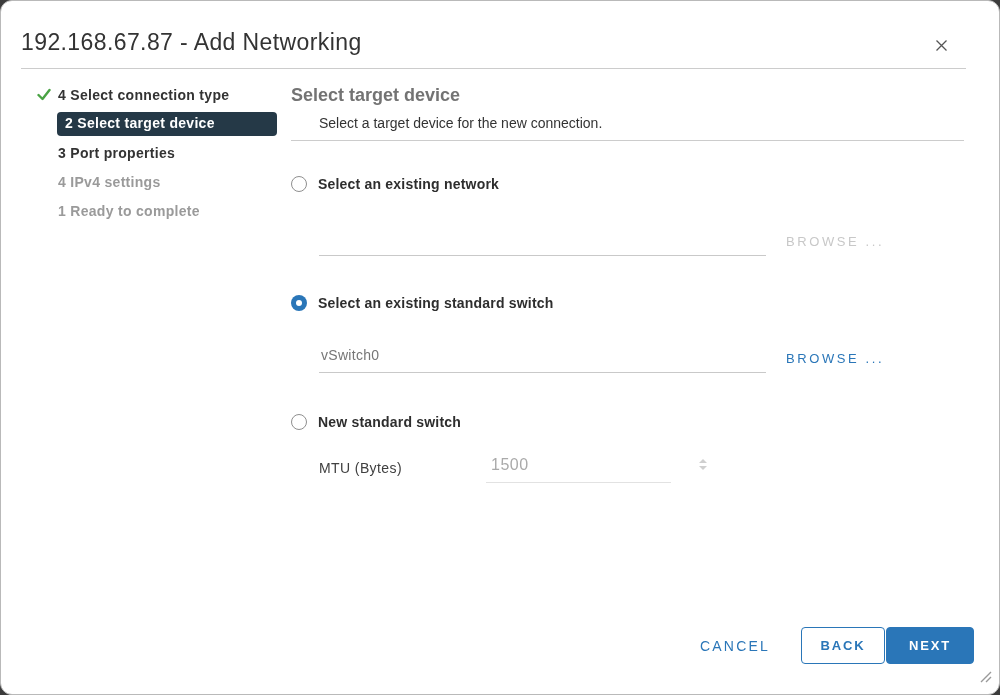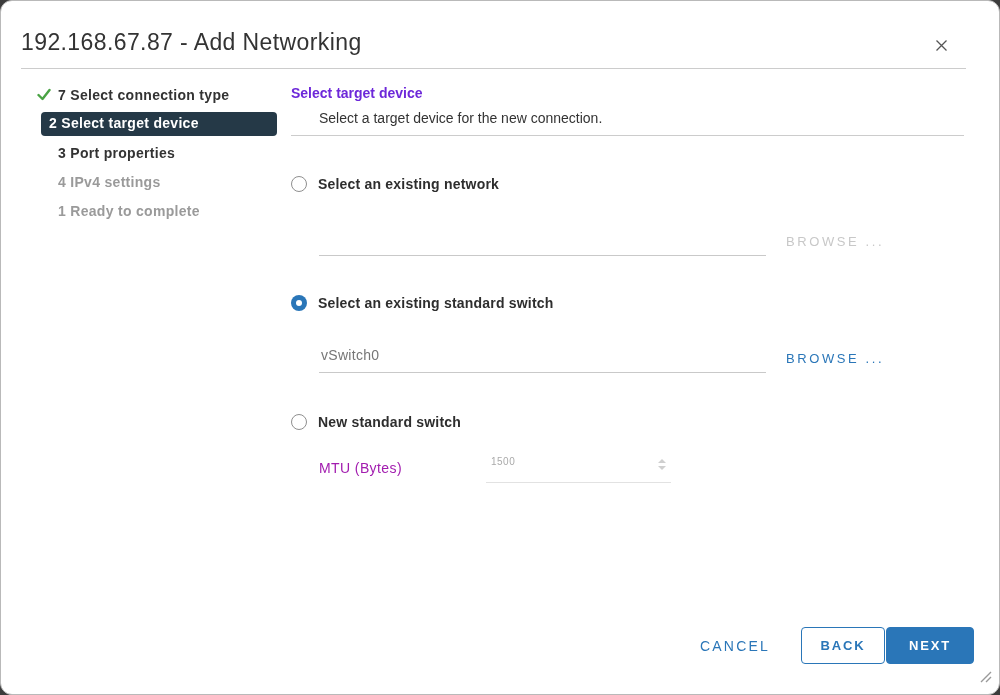--- a/index.html
+++ b/index.html
@@ -43,31 +43,31 @@
     color: #333;
   }
   .step .icon-slot {
     width: 21px; flex: 0 0 21px;
     display: flex; align-items: center;
   }
   .step.disabled { color: #9a9a9a; }
   .step.active { cursor: default; }
   .step.active .pill {
     flex: 1;
-    margin-left: 4px;
+    margin-left: 20px;
     background: #253947;
     color: #ffffff;
     border-radius: 4px;
     padding: 4px 4px 5px 8px;
     line-height: 15px;
   }
 
   
   .content { position: absolute; left: 290px; top: 84px; width: 673px; }
-  .content-heading { font-size: 14px; font-weight: 700; color: #6d28d9; }
+  .content-heading { font-size: 18px; font-weight: 700; color: #737373; }
   .content-subtitle { margin-top: 9px; font-size: 14px; color: #333; margin-left: 28px; }
   .content-divider { margin-top: 9px; height: 1px; background: #cccccc; }
 
   .radio-row {
     position: absolute; left: 290px;
     display: flex; align-items: center;
     cursor: pointer;
   }
   .radio-row .radio {
     width: 16px; height: 16px; flex: 0 0 16px;
@@ -111,32 +111,32 @@
   }
   .browse-link.disabled { color: #c8c8c8; cursor: default; }
 
   
   .mtu-row {
     position: absolute; left: 318px; top: 453px;
     display: flex; align-items: flex-end;
   }
   .mtu-label {
     width: 167px; flex: 0 0 167px;
-    font-size: 14px; color: #a21caf; letter-spacing: 0.4px;
+    font-size: 14px; color: #404040; letter-spacing: 0.4px;
     padding-bottom: 7px;
   }
   .mtu-input-wrap {
     width: 185px; height: 29px;
     border-bottom: 1px solid #e2e2e2;
     display: flex; align-items: flex-start;
   }
   .mtu-input {
     flex: 1; border: none; outline: none; background: transparent;
     font-family: "Liberation Sans", sans-serif;
-    font-size: 10px; color: #aaaaaa; letter-spacing: 0.5px;
+    font-size: 16px; color: #aaaaaa; letter-spacing: 0.5px;
     padding: 2px 0 0 5px;
   }
   .spinner {
     flex: 0 0 14px;
     display: flex; flex-direction: column; align-items: center;
     justify-content: center; gap: 3px;
     padding-top: 5px; padding-right: 4px;
     cursor: default;
   }
   .spin-up { width: 0; height: 0; border-left: 4px solid transparent; border-right: 4px solid transparent; border-bottom: 4px solid #cfcfcf; }
@@ -187,21 +187,21 @@
   </div>
   <div class="header-divider"></div>
 
   <div class="steps">
     <div class="step completed">
       <span class="icon-slot">
         <svg width="14" height="13" viewBox="0 0 14 13">
             <path d="M1.5 7 L5.5 11 L12.5 2" stroke="#4aa344" stroke-width="2.4" fill="none" stroke-linecap="round" stroke-linejoin="round"></path>
           </svg>
       </span>
-      <span class="step-label">7 Select connection type</span>
+      <span class="step-label">4 Select connection type</span>
     </div>
     <div class="step active">
 
       <span class="pill">2 Select target device</span>
     </div>
     <div class="step">
       <span class="icon-slot"></span>
       <span class="step-label">3 Port properties</span>
     </div>
     <div class="step disabled">

